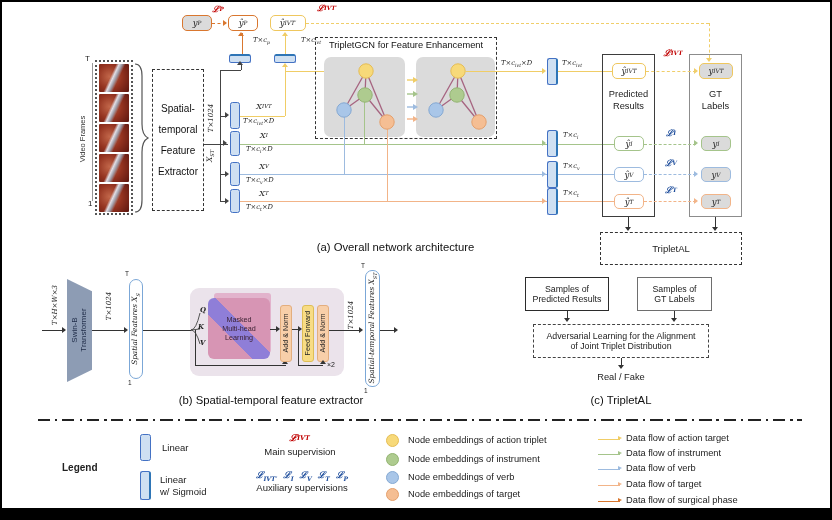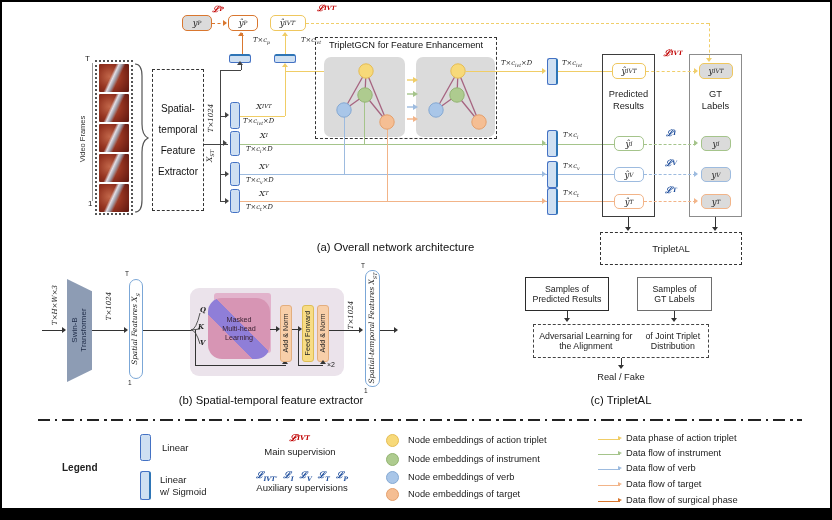--- a/index.html
+++ b/index.html
@@ -308,21 +308,21 @@
       <path d="M1,25 Q6,25 10,8"></path>
         <path d="M1,25 L10,24"></path>
         <path d="M1,25 Q6,25 10,39"></path>
     </g>
   </svg>
   <div class="lb m" style="left:198px;top:305px;font-size:6.8px;font-weight:bold">Q</div>
   <div class="lb m" style="left:196px;top:322px;font-size:6.8px;font-weight:bold">K</div>
   <div class="lb m" style="left:198px;top:338px;font-size:6.8px;font-weight:bold"><span>V</span></div>
 
   <div class="ab" style="left:212px;top:291px;width:57px;height:60px;background:#E2B3CC;border-radius:3px"></div>
-  <div class="ab ctr" style="left:206px;top:296px;width:62px;height:61px;border-radius:14px;flex-direction:column;font-size:7.2px;color:#3C2133;
+  <div class="ab ctr" style="left:206px;top:296px;width:62px;height:61px;border-radius:6px;flex-direction:column;font-size:7.2px;color:#3C2133;
        background:linear-gradient(45deg, rgba(0,0,0,0) 0 36%, #8F7ED8 36% 56%, rgba(0,0,0,0) 56%), #D795B4">
     <div>Masked</div>
     <div>Multi-head</div>
     <div>Learning</div>
   </div>
   <div class="hl" style="left:268px;top:327px;width:7px;border-top-color:#333"></div>
   <div class="ar r" style="left:274px;top:323.8px;border-left-color:#333"></div>
   <div class="ab" style="left:278px;top:303px;width:12px;height:57px;background:#F8CFA9;border:.8px solid #E3AE7E;border-radius:3px"></div>
   <div class="lb rot" style="left:284px;top:331px;font-size:7.2px;color:#222">Add &amp; Norm</div>
   <div class="hl" style="left:290px;top:327px;width:7px;border-top-color:#333"></div>
@@ -352,21 +352,21 @@
       <div>Predicted Results</div>
   </div>
   <div class="ab ctr" style="left:635px;top:275px;width:75px;height:34px;border:1.4px solid #6e6e6e;flex-direction:column;font-size:8.8px">
     <div>Samples of</div>
       <div>GT Labels</div>
   </div>
   <div class="vl" style="left:565px;top:309px;height:8px;border-left-color:#333"></div>
   <div class="ar d" style="left:562px;top:316px;border-top-color:#333"></div>
   <div class="vl" style="left:672px;top:309px;height:8px;border-left-color:#333"></div>
   <div class="ar d" style="left:669px;top:316px;border-top-color:#333"></div>
-  <div class="dshb ctr" style="left:531px;top:322px;width:176px;height:34px;font-size:8.8px;border-width:1.3px;border-color:#444">
+  <div class="dshb ctr" style="left:531px;top:322px;width:176px;height:34px;flex-direction:column;font-size:8.8px;border-width:1.3px;border-color:#444">
     <div>Adversarial Learning for the Alignment</div>
       <div>of Joint Triplet Distribution</div>
   </div>
   <div class="vl" style="left:619px;top:356px;height:8px;border-left-color:#333"></div>
   <div class="ar d" style="left:616px;top:363px;border-top-color:#333"></div>
   <div class="lb ctr" style="left:569px;top:371px;width:100px;font-size:9.3px">Real / Fake</div>
   <div class="cap" style="left:539px;top:392px;width:160px">(c) TripletAL</div>
 
   <div class="ab" style="left:36px;top:417px;width:764px;height:2px;background:repeating-linear-gradient(90deg,#222 0 12px,transparent 12px 17px,#222 17px 19.5px,transparent 19.5px 24.5px)"></div>
   <div class="lb" style="left:60px;top:461px;font-size:10px;font-weight:bold">Legend</div>
@@ -395,21 +395,21 @@
   <div class="lb" style="left:406px;top:434px;font-size:9.3px">Node embeddings of action triplet</div>
   <div class="nc" style="left:384px;top:451px;background:#AECB8F;border:1px solid #93B471"></div>
   <div class="lb" style="left:406px;top:453px;font-size:9.3px">Node embeddings of instrument</div>
   <div class="nc" style="left:384px;top:469px;background:#A9C6E8;border:1px solid #85A9D3"></div>
   <div class="lb" style="left:406px;top:471px;font-size:9.3px">Node embeddings of verb</div>
   <div class="nc" style="left:384px;top:486px;background:#F5BE93;border:1px solid #E5A06C"></div>
   <div class="lb" style="left:406px;top:488px;font-size:9.3px">Node embeddings of target</div>
 
   <div class="hl" style="left:596px;top:437px;width:22px;border-top-color:#F0CD66"></div>
   <div class="ar r" style="left:616px;top:434.2px;border-left-color:#F0CD66;border-width:2.6px;border-left-width:4px"></div>
-  <div class="lb" style="left:624px;top:432px;font-size:9.3px">Data phase of action triplet</div>
+  <div class="lb" style="left:624px;top:432px;font-size:9.3px">Data flow of action target</div>
   <div class="hl" style="left:596px;top:452px;width:22px;border-top-color:#A5C48B"></div>
   <div class="ar r" style="left:616px;top:449.2px;border-left-color:#A5C48B;border-width:2.6px;border-left-width:4px"></div>
   <div class="lb" style="left:624px;top:447px;font-size:9.3px">Data flow of instrument</div>
   <div class="hl" style="left:596px;top:467px;width:22px;border-top-color:#9DBBDF"></div>
   <div class="ar r" style="left:616px;top:464.2px;border-left-color:#9DBBDF;border-width:2.6px;border-left-width:4px"></div>
   <div class="lb" style="left:624px;top:462px;font-size:9.3px">Data flow of verb</div>
   <div class="hl" style="left:596px;top:483px;width:22px;border-top-color:#F2B488"></div>
   <div class="ar r" style="left:616px;top:480.2px;border-left-color:#F2B488;border-width:2.6px;border-left-width:4px"></div>
   <div class="lb" style="left:624px;top:478px;font-size:9.3px">Data flow of target</div>
   <div class="hl" style="left:596px;top:499px;width:22px;border-top-color:#D9772F"></div>

